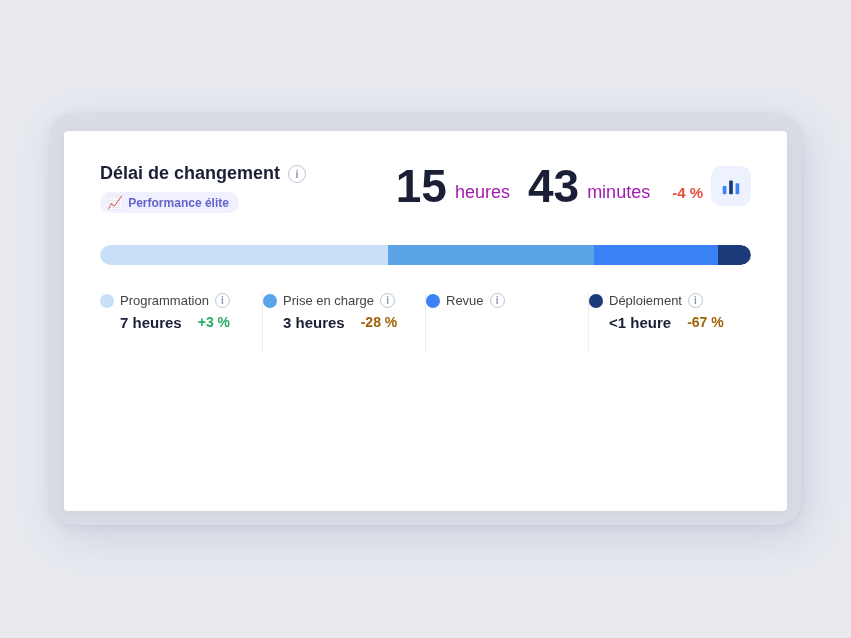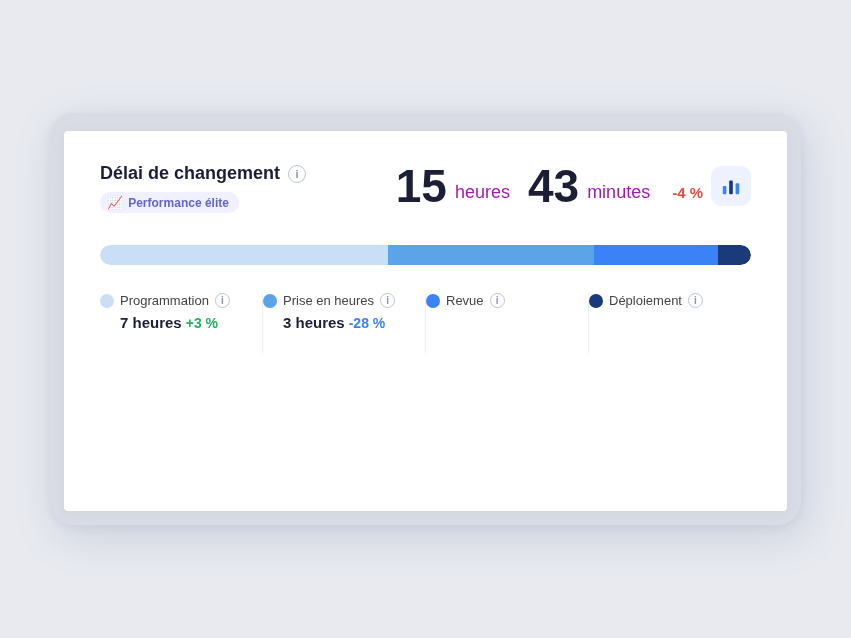--- a/index.html
+++ b/index.html
@@ -203,35 +203,34 @@
     }
 
     .legend-label {
       font-size: 13px;
       color: #444;
       font-weight: 400;
     }
 
     .metric-values {
       display: flex;
-      align-items: center;
-      gap: 4px;
+      gap: 16px;
       padding-left: 20px;
     }
 
     .metric-time {
       font-size: 15px;
       font-weight: 600;
       color: #1a1f36;
     }
 
     .metric-pct-positive {
       font-size: 14px;
       font-weight: 700;
-      color: #3b82f6;
+      color: #a16207;
     }
 
     .metric-pct-negative {
       font-size: 14px;
       font-weight: 700;
       color: #27ae60;
     }
 
     .divider-v {
       width: 1px;
@@ -299,21 +298,21 @@
           <span class="metric-time">7 heures</span>
           <span class="metric-pct-negative">+3 %</span>
         </div>
       </div>
 
       <div class="divider-v"></div>
 
       <div class="metric-item">
         <div class="metric-label-row">
           <div class="legend-dot" style="background:#5ba4e8;"></div>
-          <span class="legend-label">Prise en heures</span>
+          <span class="legend-label">Prise en charge</span>
           <div class="info-icon" style="width:15px;height:15px;font-size:10px;">i</div>
         </div>
         <div class="metric-values">
           <span class="metric-time">3 heures</span>
           <span class="metric-pct-positive">-28 %</span>
         </div>
       </div>
 
       <div class="divider-v"></div>
 
@@ -326,18 +325,22 @@
       </div>
 
       <div class="divider-v"></div>
 
       <div class="metric-item">
         <div class="metric-label-row">
           <div class="legend-dot" style="background:#1a3a7a;"></div>
           <span class="legend-label">Déploiement</span>
           <div class="info-icon" style="width:15px;height:15px;font-size:10px;">i</div>
         </div>
+        <div class="metric-values">
+          <span class="metric-time">&lt;1 heure</span>
+          <span class="metric-pct-positive">-67 %</span>
+        </div>
       </div>
 
     </div>
 
   </div>
 </div>
 
 </body></html>

